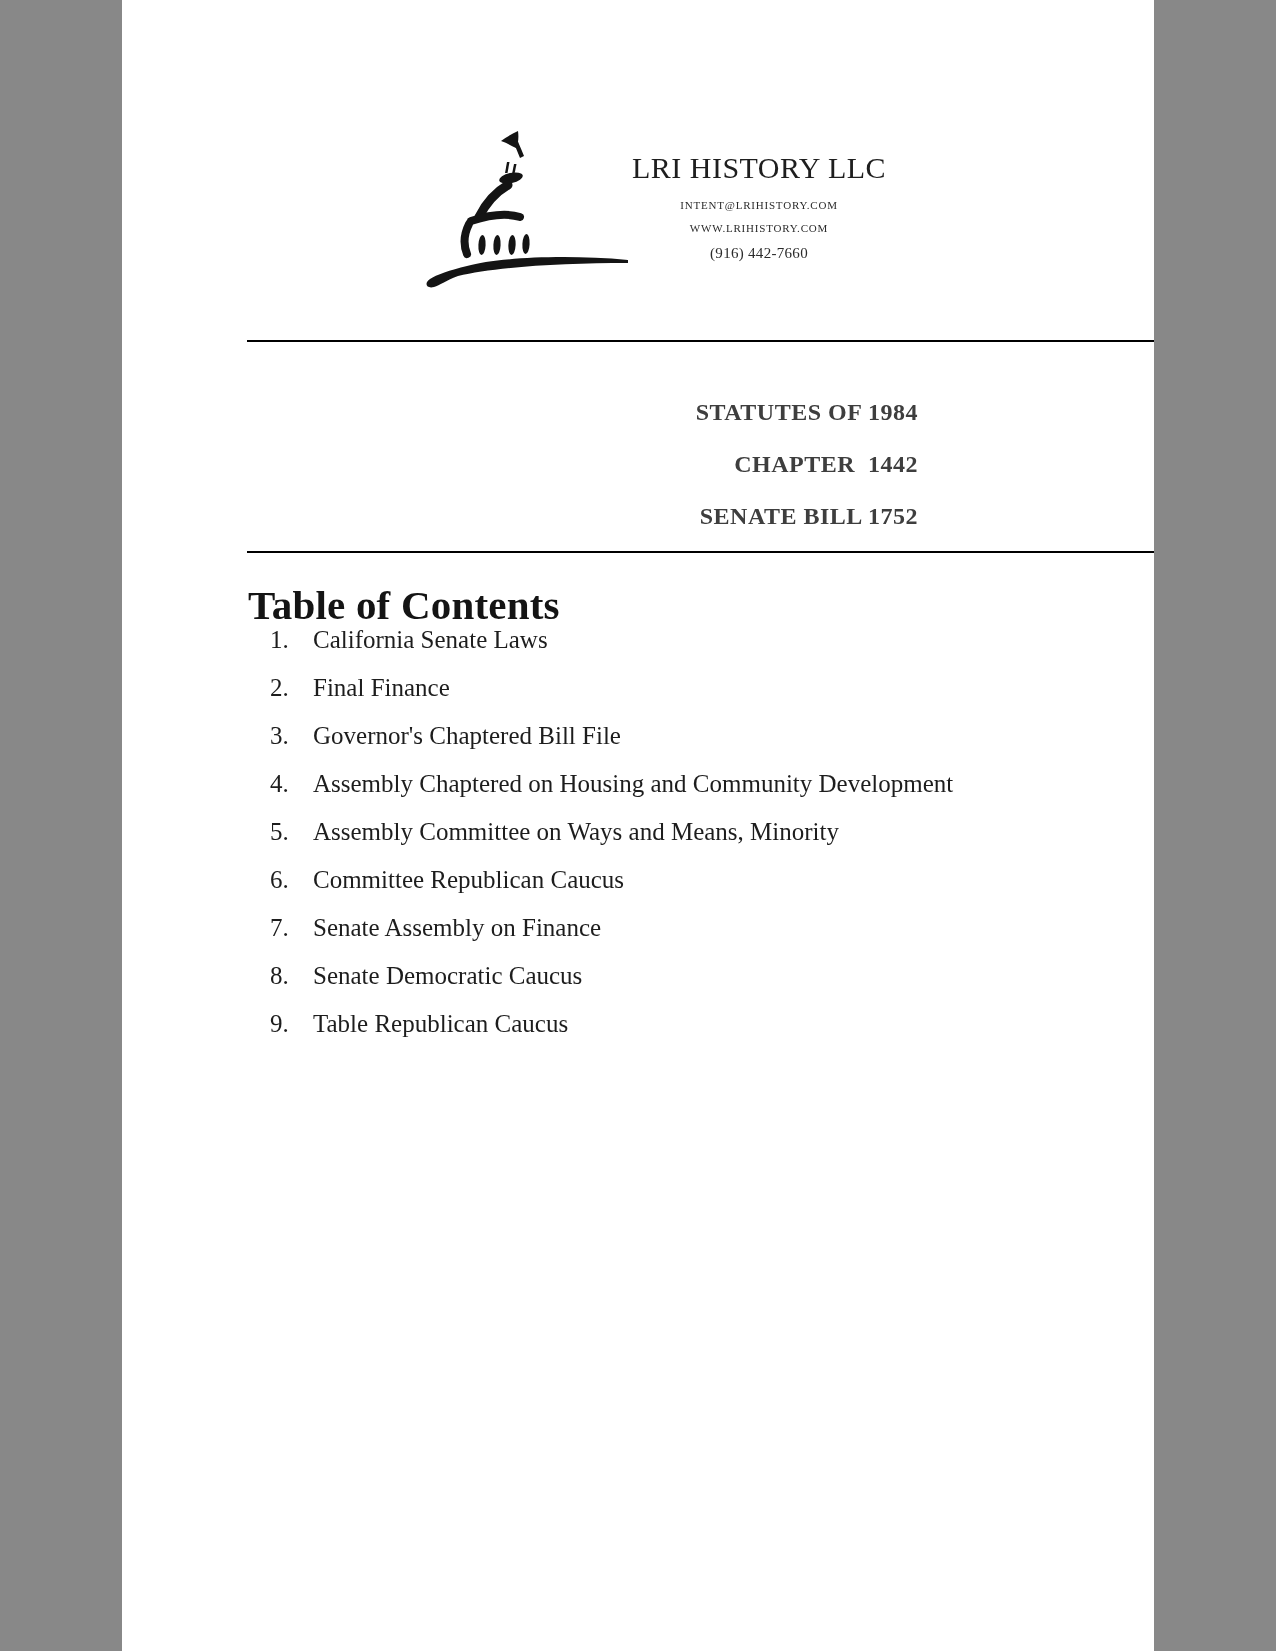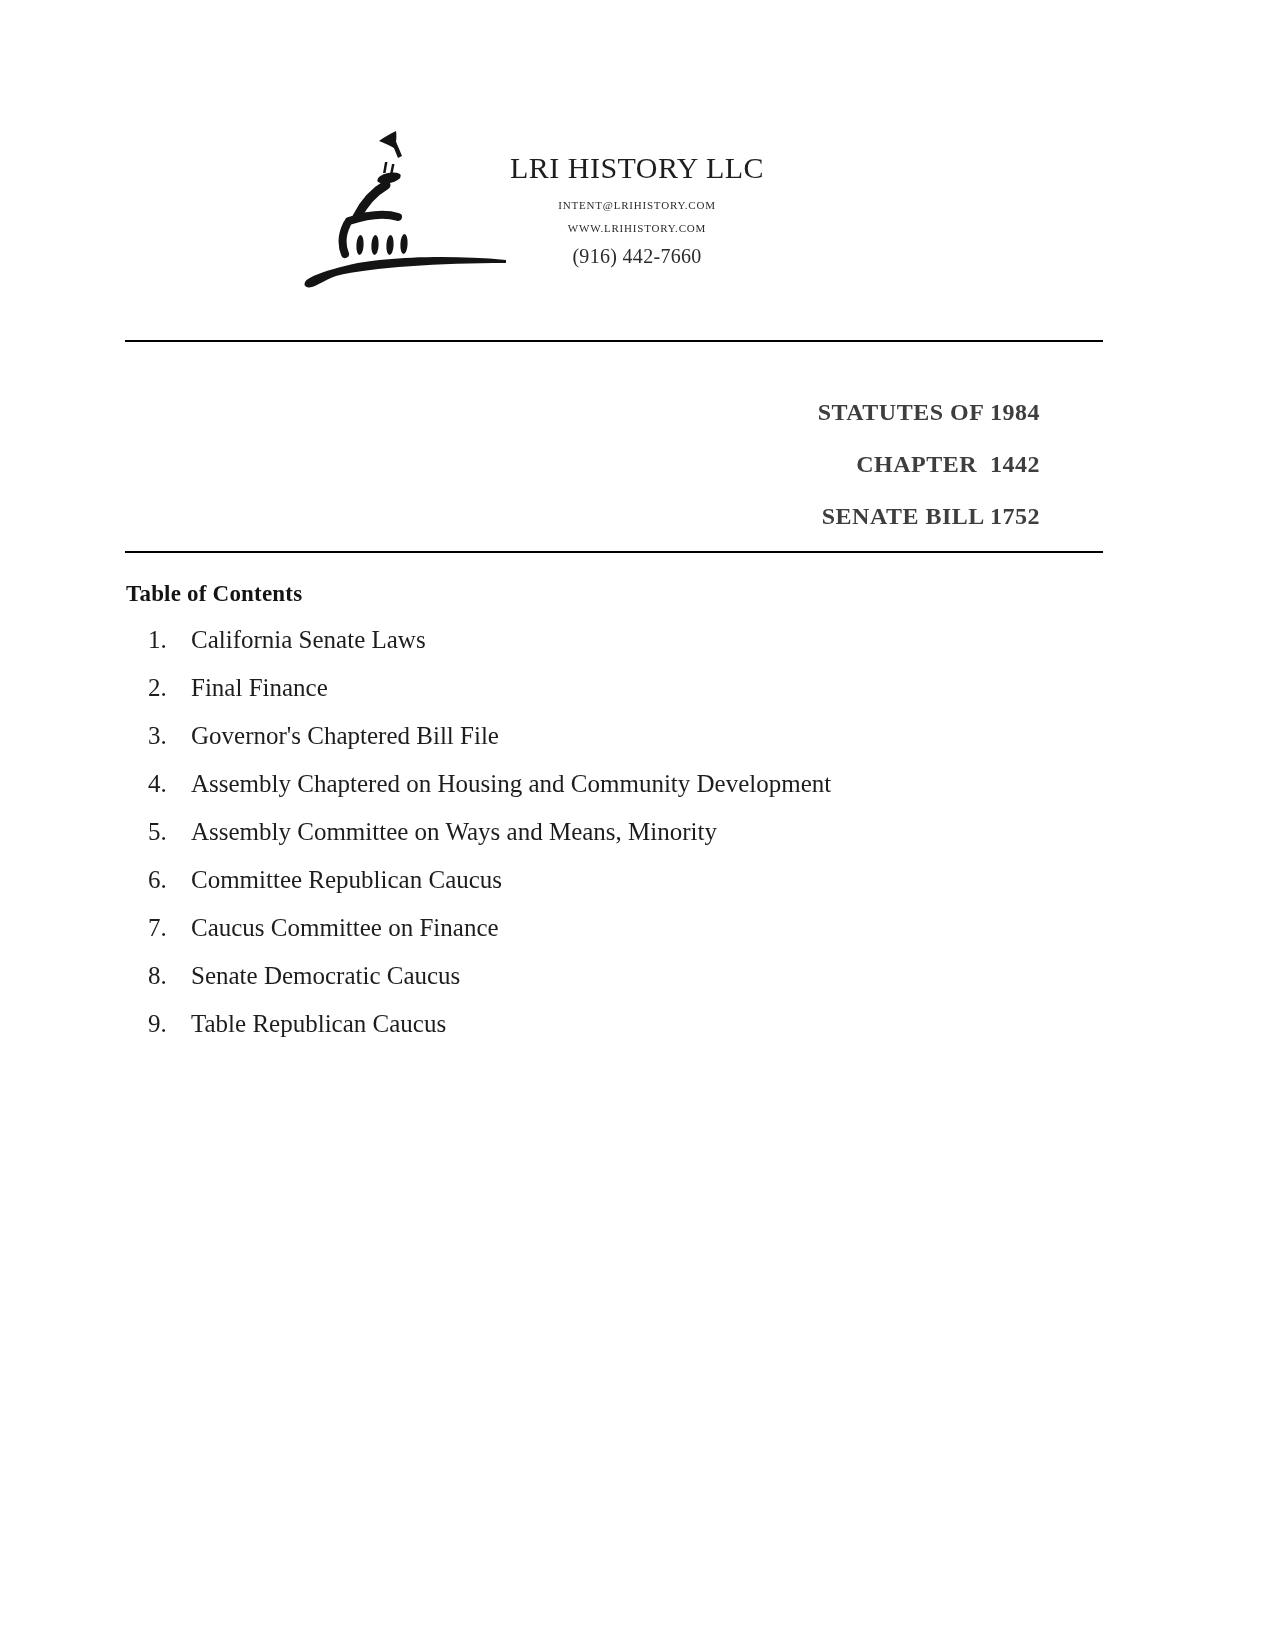--- a/index.html
+++ b/index.html
@@ -1,18 +1,18 @@
 <!DOCTYPE html>
 <html><head>
 <meta charset="utf-8">
 <style>
   html, body { margin: 0; padding: 0; background: #888; }
   .page {
     position: relative;
-    width: 1276px;
+    width: 1032px;
     height: 1651px;
     background: #ffffff;
     margin: 0 auto;
     font-family: "Liberation Serif", "DejaVu Serif", serif;
     overflow: hidden;
   }
 
   
   .logo {
     position: absolute;
@@ -36,21 +36,21 @@
     font-weight: 400;
     color: #1e1e1e;
   }
   .contact-line {
     font-size: 11px;
     letter-spacing: 0.8px;
     margin: 0 0 11px 0;
     color: #2b2b2b;
   }
   .phone-line {
-    font-size: 20px;
+    font-size: 15px;
     letter-spacing: 0.3px;
     margin: 8px;
     color: #2b2b2b;
   }
 
   
   .rule {
     position: absolute;
     left: 125px;
     width: 978px;
@@ -76,21 +76,21 @@
     white-space: pre; 
     margin-top: 10px;
   }
 
   
   .toc-title {
     position: absolute;
     left: 126px;
     top: 581px;
     margin: 0;
-    font-size: 23px;
+    font-size: 41px;
     font-weight: bold;
     color: #141414;
     letter-spacing: 0.2px;
   }
   .toc-list {
     position: absolute;
     left: 148px;
     top: 626px;
     width: 950px;
   }
@@ -176,21 +176,21 @@
     <div class="toc-item">
       <span class="toc-num">5.</span>
       <span class="toc-label">Assembly Committee on Ways and Means, Minority</span>
     </div>
     <div class="toc-item">
       <span class="toc-num">6.</span>
       <span class="toc-label">Committee Republican Caucus</span>
     </div>
     <div class="toc-item">
       <span class="toc-num">7.</span>
-      <span class="toc-label">Caucus Committee on Finance</span>
+      <span class="toc-label">Senate Assembly on Finance</span>
     </div>
     <div class="toc-item">
       <span class="toc-num">8.</span>
       <span class="toc-label">Senate Democratic Caucus</span>
     </div>
     <div class="toc-item">
       <span class="toc-num">9.</span>
       <span class="toc-label">Table Republican Caucus</span>
     </div>
   </div>

